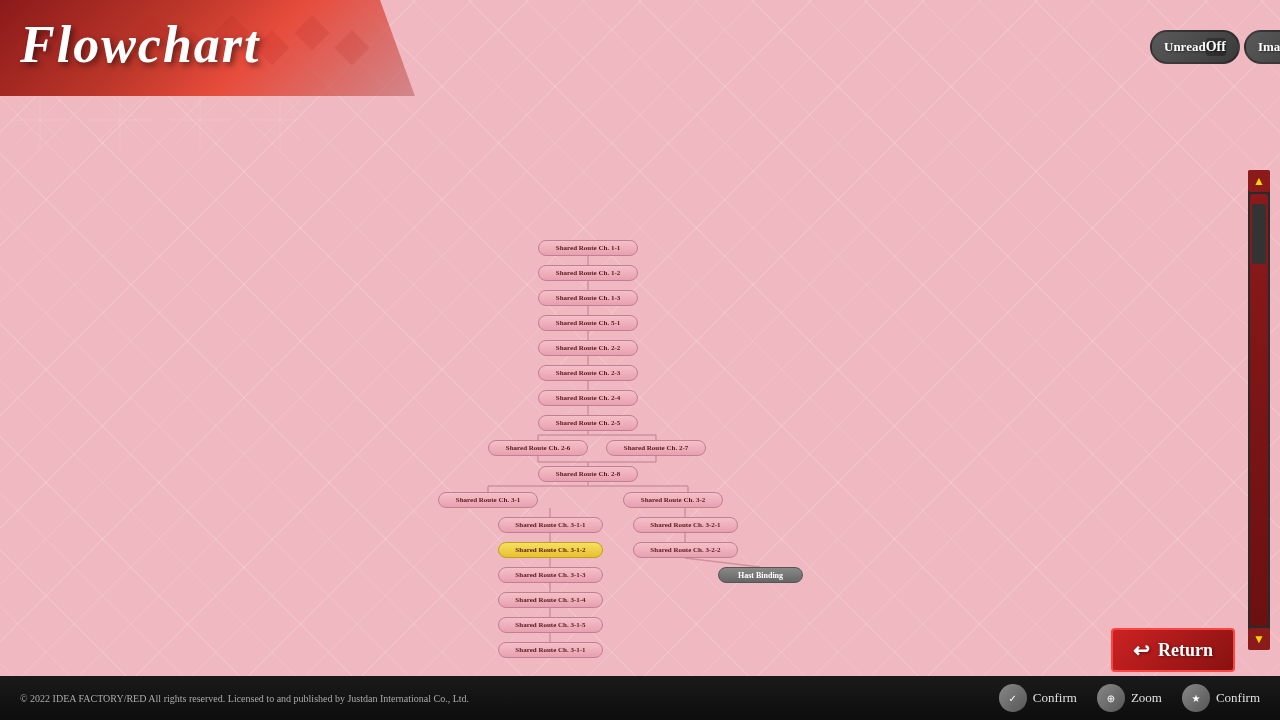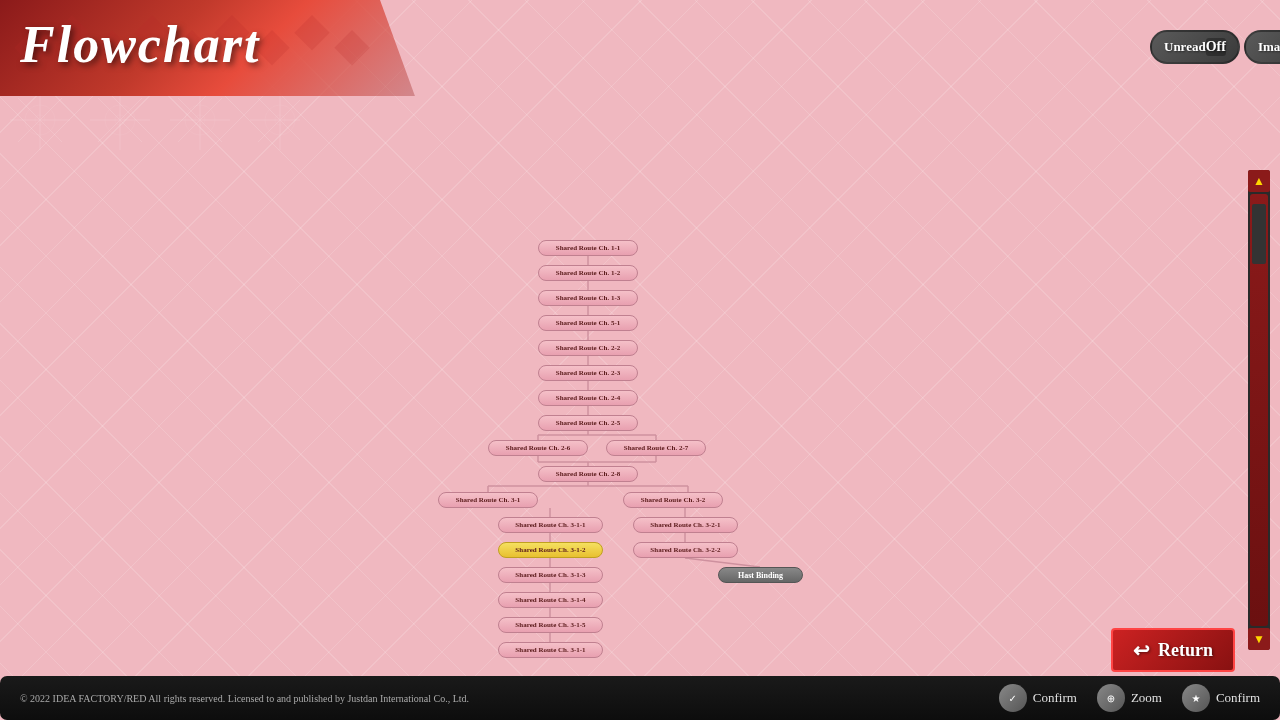--- a/index.html
+++ b/index.html
@@ -203,21 +203,20 @@
       bottom: 0;
       left: 0;
       right: 0;
       height: 44px;
       background: linear-gradient(180deg, #1a1a1a, #0d0d0d);
       z-index: 30;
       display: flex;
       align-items: center;
       justify-content: space-between;
       padding: 13px 20px;
-      border-radius: 7px;
     }
     .copyright {
       color: #aaa;
       font-size: 10px;
     }
     .bottom-buttons {
       display: flex;
       gap: 20px;
       align-items: center;
     }

